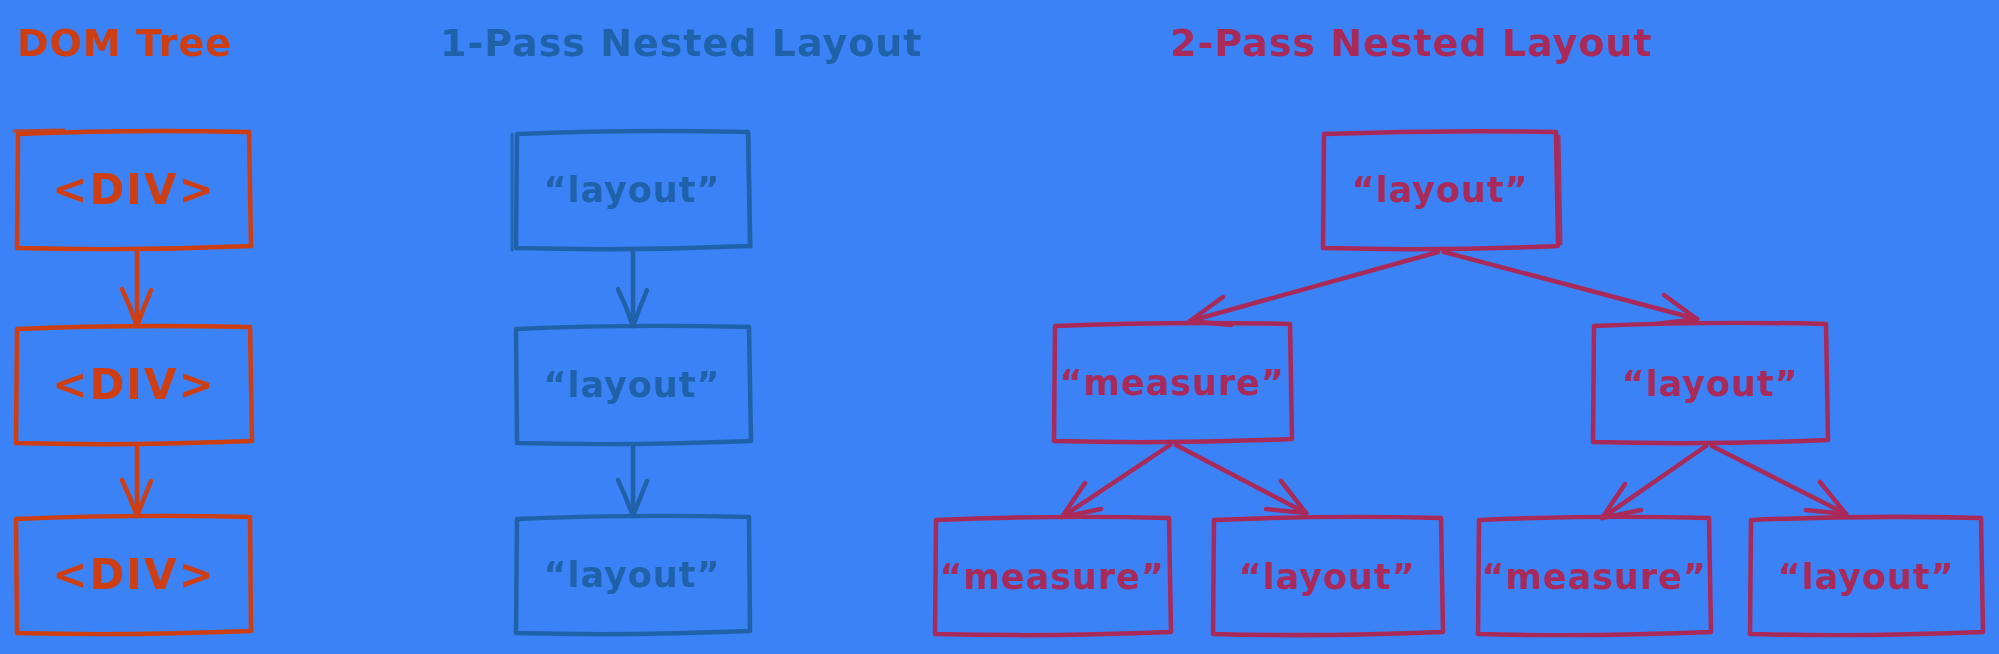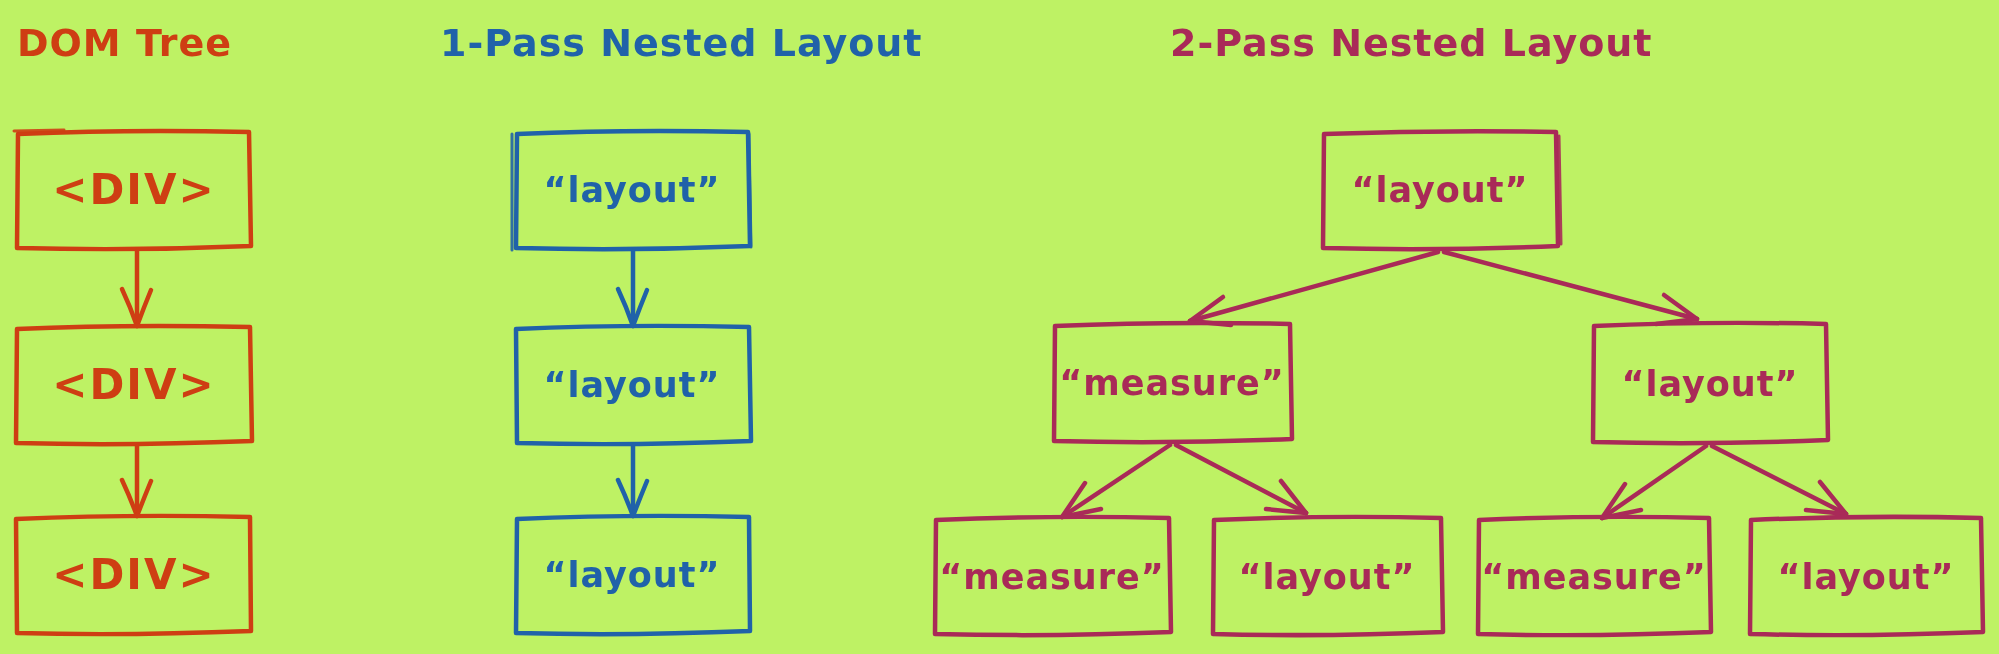--- a/index.html
+++ b/index.html
@@ -7,21 +7,21 @@
     padding: 0;
   }
   body {
     background: #477051;
     font-family: "DejaVu Sans", sans-serif;
   }
   .canvas {
     position: relative;
     width: 1999px;
     height: 654px;
-    background: #bef264;
+    background: #3b82f6;
     overflow: hidden;
   }
   svg { display: block; }
   .sketch-path {
     fill: none;
     stroke-width: 4.5;
     stroke-linecap: round;
     stroke-linejoin: round;
   }
   .accent {

